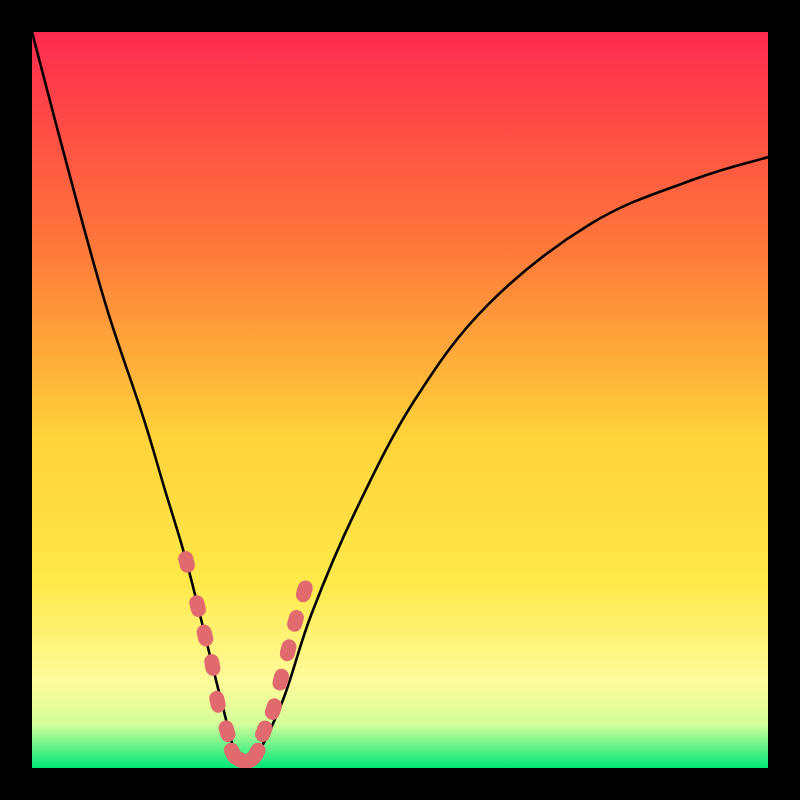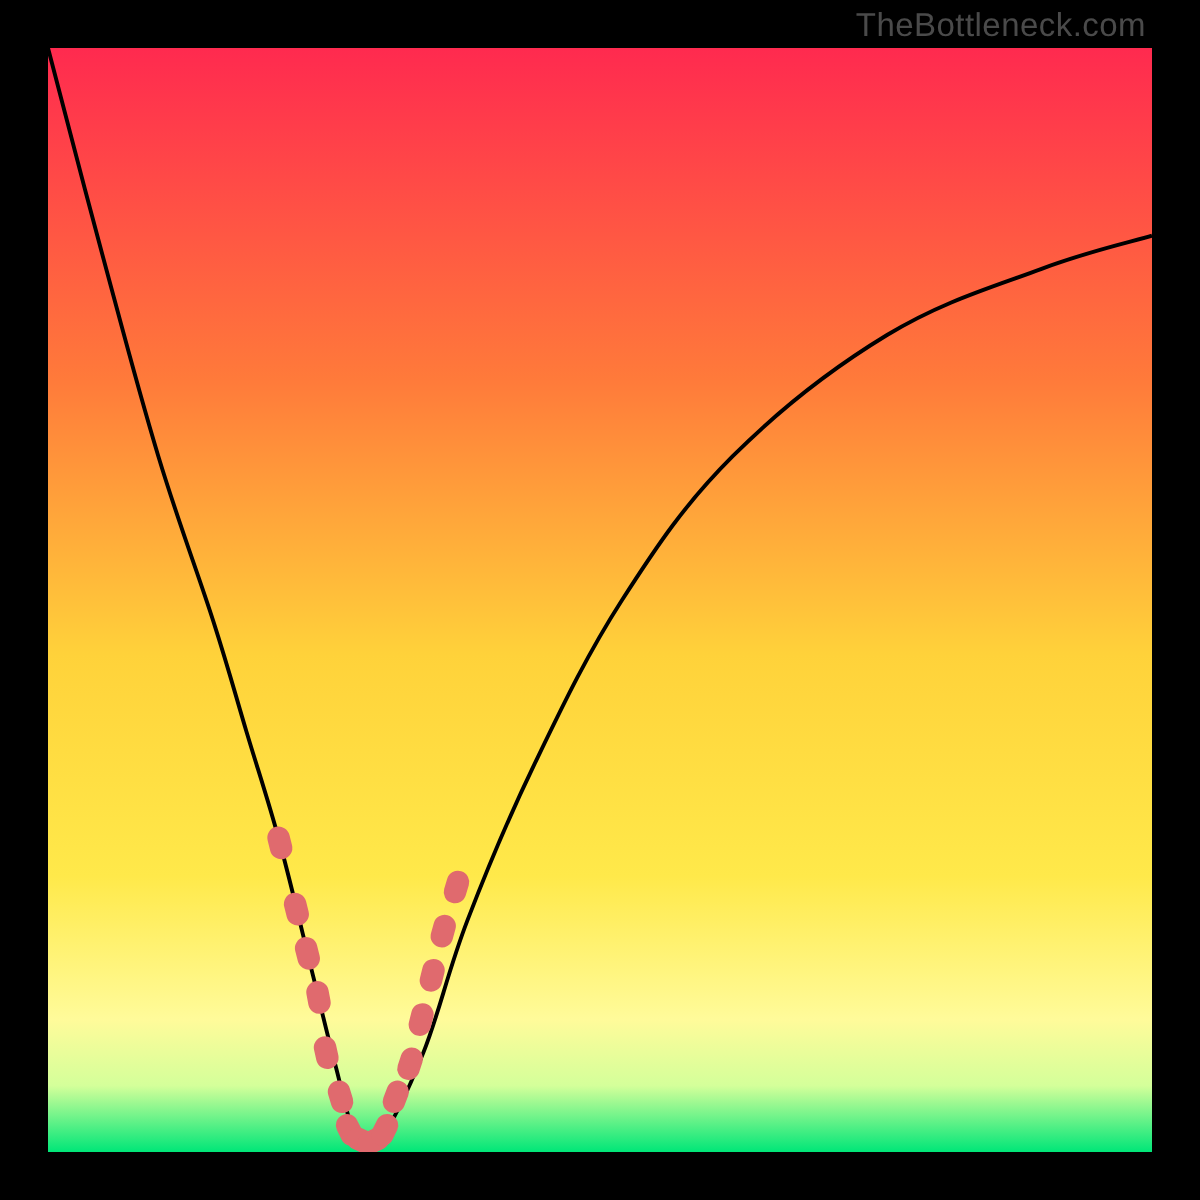--- a/index.html
+++ b/index.html
@@ -83,14 +83,13 @@
           <rect x="220.84" y="691.7" width="22" height="15" rx="7.5" ry="7.5" fill="#e06a6e" transform="rotate(-69.02650657867922 231.84 699.2)"></rect>
           <rect x="230.40799999999996" y="669.62" width="22" height="15" rx="7.5" ry="7.5" fill="#e06a6e" transform="rotate(-71.81095430034871 241.40799999999996 677.12)"></rect>
           <rect x="237.76799999999997" y="640.1800000000001" width="22" height="15" rx="7.5" ry="7.5" fill="#e06a6e" transform="rotate(-75.96375653207349 248.76799999999997 647.6800000000001)"></rect>
           <rect x="245.128" y="610.74" width="22" height="15" rx="7.5" ry="7.5" fill="#e06a6e" transform="rotate(-75.96375653207353 256.128 618.24)"></rect>
           <rect x="252.488" y="581.3" width="22" height="15" rx="7.5" ry="7.5" fill="#e06a6e" transform="rotate(-74.6237487511738 263.488 588.8)"></rect>
           <rect x="261.32" y="551.86" width="22" height="15" rx="7.5" ry="7.5" fill="#e06a6e" transform="rotate(-73.30075576600636 272.32 559.36)"></rect>
         </g>
     </svg>
   </div>
 
-  <div class="watermark">TheBottleneck.com</div>
 </div>
 
 </body></html>

